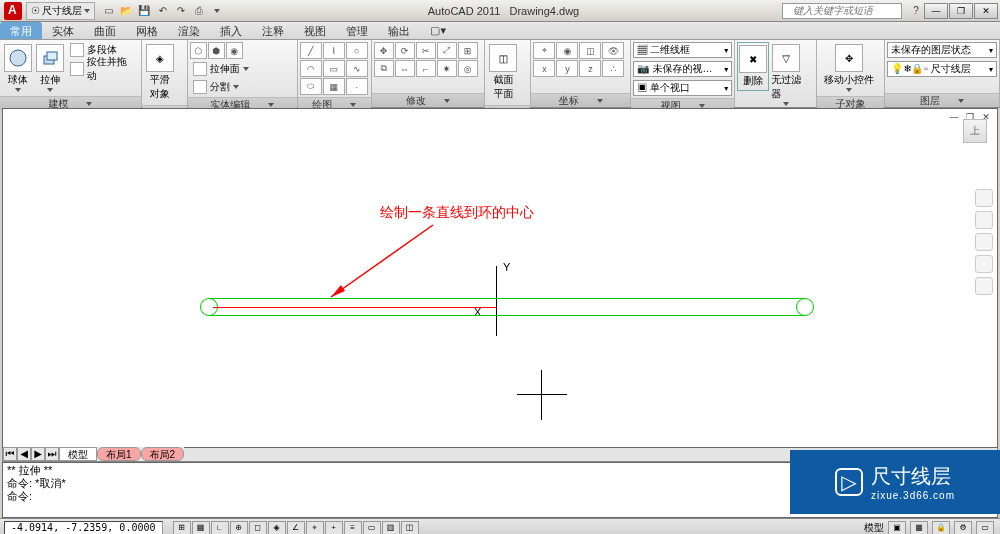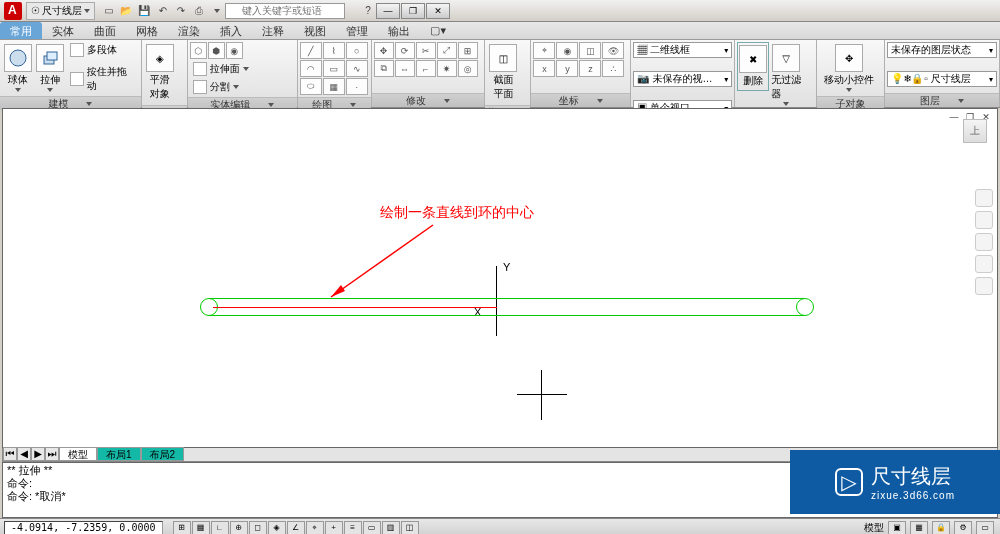--- a/index.html
+++ b/index.html
@@ -6,37 +6,37 @@
 body { width: 1000px; height: 534px; overflow: hidden; background: #d4d0c8; position: relative; }
 
 
 .titlebar { height: 22px; background: linear-gradient(to bottom, #f0f0f0, #d4d0c8); display: flex; align-items: center; border-bottom: 1px solid #888; font-size: 11px; }
 .app-icon { width: 18px; height: 18px; margin: 0 4px; background: #c00; border-radius: 2px; position: relative; }
 .app-icon::after { content: "A"; position: absolute; color: #fff; font-weight: bold; font-size: 12px; left: 4px; top: 1px; }
 .title-dropdown { background: #e8e8e8; border: 1px solid #aaa; padding: 1px 4px; font-size: 10px; display: flex; align-items: center; gap: 2px; }
 .qat { display: flex; gap: 2px; margin-left: 6px; }
 .qat-btn { width: 16px; height: 16px; border: 1px solid transparent; display: flex; align-items: center; justify-content: center; font-size: 10px; color: #444; }
 .title-center { flex: 1; text-align: center; font-size: 11px; color: #333; }
-.title-search { width: 120px; height: 16px; background: #fff; border: 1px solid #999; font-size: 10px; padding: 0 16px; color: #999; margin-right: 15px; }
+.title-search { width: 120px; height: 16px; background: #fff; border: 1px solid #999; font-size: 10px; padding: 0 10px; color: #999; font-style: italic; margin-right: 6px; }
 .win-btns { display: flex; gap: 1px; margin-right: 2px; }
 .win-btn { width: 24px; height: 16px; background: linear-gradient(#f4f4f4,#ccc); border: 1px solid #888; font-size: 9px; display: flex; align-items: center; justify-content: center; }
 
 
 .ribbon-tabs { height: 18px; background: linear-gradient(#e8e8e8,#d8d8d8); display: flex; font-size: 11px; border-bottom: 1px solid #999; }
 .ribbon-tab { padding: 2px 10px; color: #333; cursor: pointer; }
 .ribbon-tab.active { background: #6aa5d8; color: #fff; border-radius: 3px 3px 0 0; }
 
 
 .ribbon { height: 68px; background: linear-gradient(#f8f8f8,#e0e0e0); display: flex; border-bottom: 1px solid #888; }
 .panel { border-right: 1px solid #b0b0b0; display: flex; flex-direction: column; position: relative; }
 .panel-body { flex: 1; display: flex; align-items: flex-start; padding: 2px; gap: 1px; }
 .panel-title { height: 14px; background: linear-gradient(#d0d0d0,#c0c0c0); font-size: 10px; text-align: center; color: #333; border-top: 1px solid #bbb; display: flex; align-items: center; justify-content: center; gap: 18px; }
 .big-btn { width: 32px; display: flex; flex-direction: column; align-items: center; font-size: 10px; gap: 1px; padding: 2px 1px; }
 .big-btn .ico { width: 28px; height: 28px; border: 1px solid #aaa; background: #fdfdfd; display: flex; align-items: center; justify-content: center; }
-.small-row { display: flex; flex-direction: column; gap: 13px; }
+.small-row { display: flex; flex-direction: column; gap: 3px; }
 .small-btn { height: 16px; min-width: 60px; display: flex; align-items: center; gap: 3px; font-size: 10px; padding: 0 3px; }
 .small-btn .sico { width: 14px; height: 14px; border: 1px solid #aaa; background: #fff; }
 .icon-grid { display: grid; grid-template-columns: repeat(3, 22px); grid-auto-rows: 17px; gap: 1px; }
 .icon-cell { border: 1px solid #aaa; background: #fdfdfd; display: flex; align-items: center; justify-content: center; font-size: 9px; color: #555; }
 .combo { height: 16px; min-width: 70px; background: #fff; border: 1px solid #999; font-size: 10px; padding: 0 3px; display: flex; align-items: center; justify-content: space-between; }
 .combo .arr { font-size: 8px; }
 
 
 .draw-wrap { position: relative; height: 340px; background: #fff; border: 1px solid #666; margin: 0 2px; }
 .canvas { position: absolute; inset: 0; }
@@ -50,21 +50,21 @@
 .anno-text { position: absolute; left: 377px; top: 95px; color: #f00; font-size: 14px; }
 .anno-arrow { position: absolute; left: 320px; top: 112px; width: 120px; height: 80px; }
 .cursor-cross-v { position: absolute; left: 538px; top: 261px; width: 1px; height: 50px; background: #000; }
 .cursor-cross-h { position: absolute; left: 514px; top: 285px; width: 50px; height: 1px; background: #000; }
 .vc-top { position: absolute; right: 10px; top: 10px; font-size: 10px; }
 .vc-icon { width: 24px; height: 24px; border: 1px solid #bbb; background: linear-gradient(#f4f4f4,#ddd); font-size: 10px; display: flex; align-items: center; justify-content: center; color: #666; }
 .navbar-right { position: absolute; right: 4px; top: 80px; display: flex; flex-direction: column; gap: 4px; }
 .nav-item { width: 18px; height: 18px; border: 1px solid #ccc; background: #f4f4f4; border-radius: 3px; }
 .layout-tabs { position: absolute; bottom: 0; left: 0; height: 14px; display: flex; font-size: 10px; background: #e8e8e8; }
 .layout-tab { padding: 0 8px; border: 1px solid #999; background: #fff; }
-.layout-tab.inactive { background: #14b8a6; }
+.layout-tab.inactive { background: #fca5a5; border-radius: 6px; }
 .layout-arrows { display: flex; }
 .layout-arrows span { width: 14px; text-align: center; border: 1px solid #999; }
 .doc-ctrls { position: absolute; right: 4px; top: 2px; display: flex; gap: 2px; }
 .doc-ctrls span { width: 14px; height: 12px; font-size: 9px; display: flex; align-items: center; justify-content: center; color: #444; }
 
 
 .cmd-area { height: 56px; background: #fff; border: 1px solid #666; margin: 0 2px; font-family: "SimSun", monospace; font-size: 11px; padding: 1px 4px; overflow: hidden; line-height: 13px; }
 .cmd-area .cmdline { white-space: pre; }
 
 
@@ -95,20 +95,23 @@
   <div class="qat">
     <div class="qat-btn">▭</div>
     <div class="qat-btn">📂</div>
     <div class="qat-btn">💾</div>
     <div class="qat-btn">↶</div>
     <div class="qat-btn">↷</div>
     <div class="qat-btn">⎙</div>
     <div class="qat-btn">
         <span class="tri"></span>
       </div>
+  </div>
+  <div class="title-center">
+    <span>AutoCAD 2011</span>&nbsp;&nbsp;&nbsp;<span>Drawing4.dwg</span>
   </div>
   <input class="title-search" placeholder="键入关键字或短语" style="">
   <div class="qat-btn">?</div>
   <div class="win-btns">
     <div class="win-btn">—</div>
     <div class="win-btn">❐</div>
     <div class="win-btn">✕</div>
   </div>
 </div>
 
@@ -396,22 +399,22 @@
       <span>⏭</span>
     </div>
     <div class="layout-tab">模型</div>
     <div class="layout-tab inactive">布局1</div>
     <div class="layout-tab inactive">布局2</div>
   </div>
 </div>
 
 <div class="cmd-area">
   <div class="cmdline">** 拉伸 **</div>
+  <div class="cmdline">命令: *取消*</div>
   <div class="cmdline">命令:</div>
-  <div class="cmdline">命令: *取消*</div>
 </div>
 
 <div class="statusbar">
   <div class="coords">-4.0914, -7.2359, 0.0000</div>
   <div class="sb-btns">
     <div class="sb-btn">⊞</div>
     <div class="sb-btn">▦</div>
     <div class="sb-btn">∟</div>
     <div class="sb-btn">⊕</div>
     <div class="sb-btn">◻</div>

